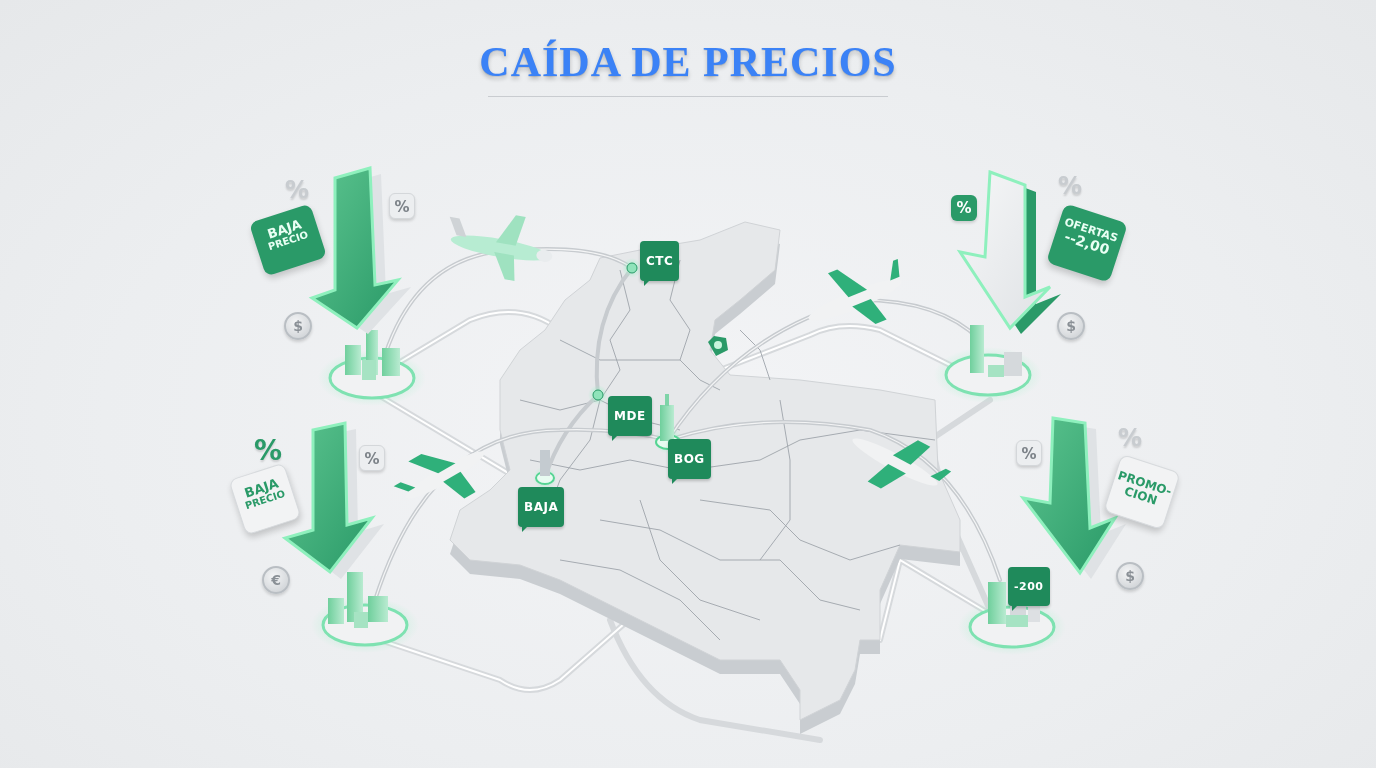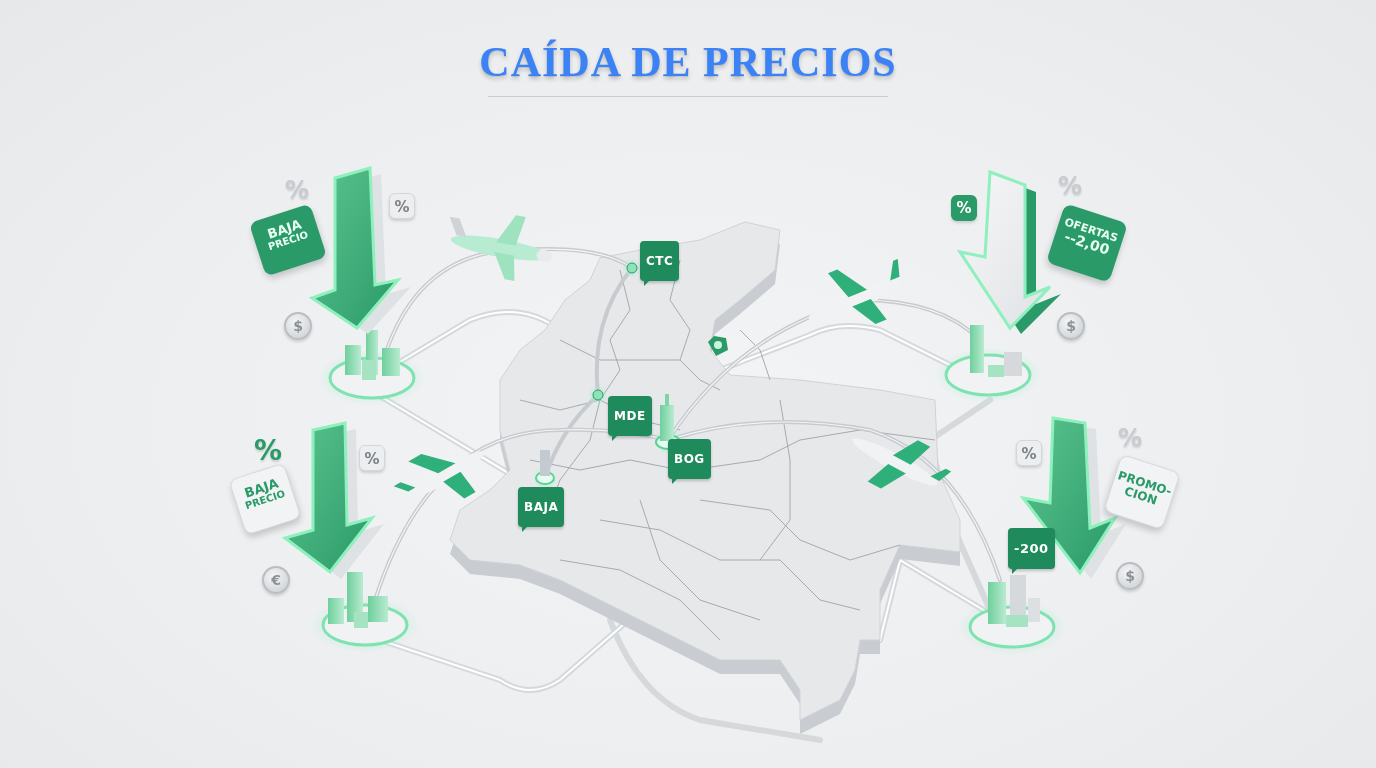--- a/index.html
+++ b/index.html
@@ -258,16 +258,16 @@
   <div class="pct floatg" style="left:254px; top:434px;">%</div>
   <div class="pct box" style="left:359px; top:445px;">%</div>
   <div class="coin" style="left:262px; top:566px;">€</div>
 
   <div class="bubble white" style="left:1111px; top:462px; width:62px; height:60px; transform:rotate(18deg); font-size:12px; padding-top:14px;">
     <div>PROMO-</div>
     <div>CION</div>
   </div>
   <div class="pct float" style="left:1118px; top:424px;">%</div>
   <div class="pct box" style="left:1016px; top:440px;">%</div>
-  <div class="map-label" style="left:1008px; top:528px; font-size:13px;">-200</div>
+  <div class="map-label" style="left:1008px; top:567px; font-size:11px;">-200</div>
   <div class="coin" style="left:1116px; top:562px;">$</div>
 
 </div>
 
 </body></html>

